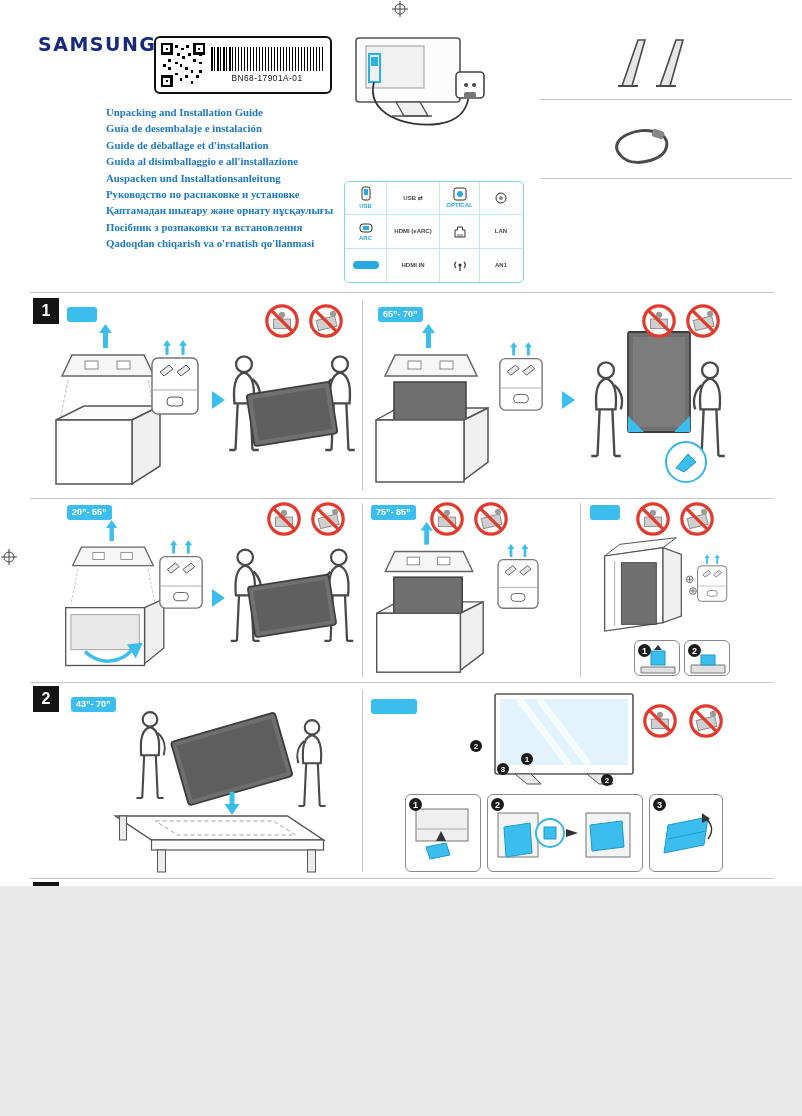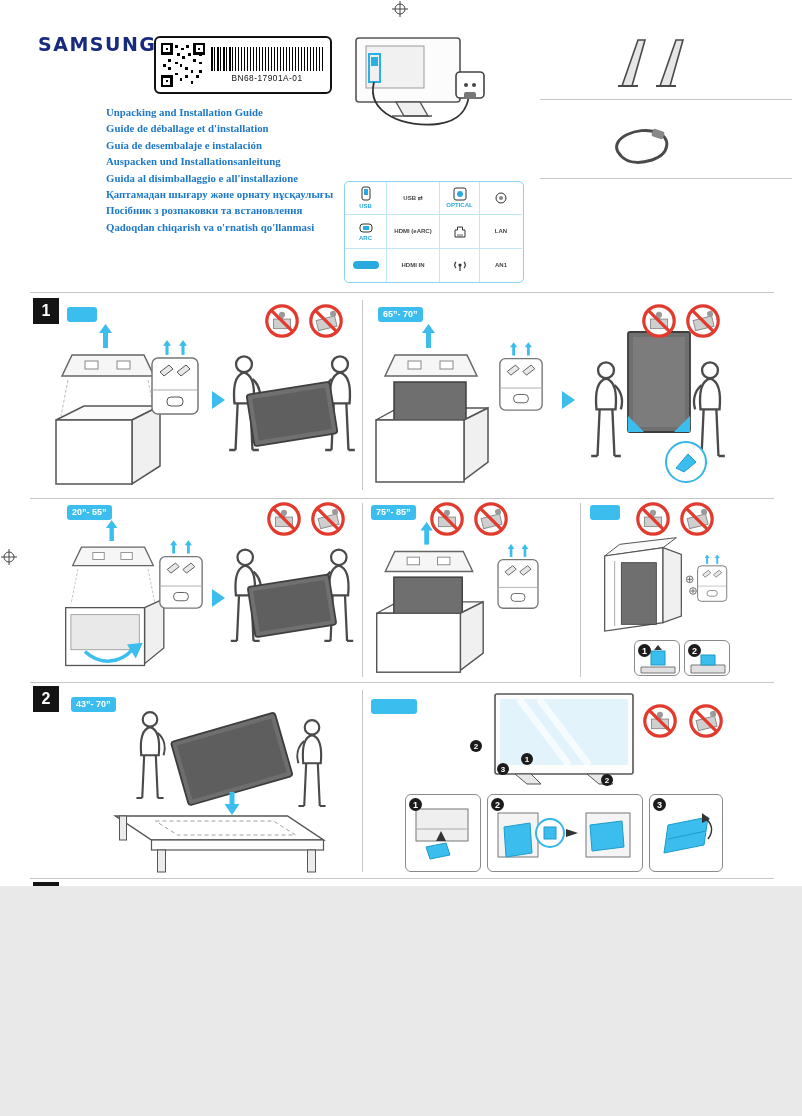--- a/index.html
+++ b/index.html
@@ -226,24 +226,25 @@
         </g>
     </svg>
     <div>
       <div class="barcode"></div>
       <div class="codetext">BN68-17901A-01</div>
     </div>
   </div>
 
   <div class="titles">
     <div>Unpacking and Installation Guide</div>
+    <div>Guía de desembalaje e instalación</div>
     <div>Guide de déballage et d'installation</div>
-    <div>Guía de desembalaje e instalación</div>
+    <div>Guida al disimballaggio e all'installazione</div>
     <div>Auspacken und Installationsanleitung</div>
-    <div>Guida al disimballaggio e all'installazione</div>
+    <div>Руководство по распаковке и установке</div>
     <div>Қаптамадан шығару және орнату нұсқаулығы</div>
     <div>Посібник з розпаковки та встановлення</div>
     <div>Qadoqdan chiqarish va o'rnatish qo'llanmasi</div>
   </div>
 
   <svg class="abs" style="left:336px;top:30px" width="165" height="118" viewBox="0 0 165 118">
     <rect x="20" y="8" width="104" height="64" rx="3" fill="#fcfcfc" stroke="#555" stroke-width="1.6"></rect>
     <rect x="30" y="16" width="58" height="42" fill="#f1f1f1" stroke="#9a9a9a"></rect>
     <rect x="33" y="24" width="11" height="28" fill="none" stroke="#29b0e6" stroke-width="2"></rect>
     <rect x="35" y="27" width="7" height="9" fill="#29b0e6"></rect>

